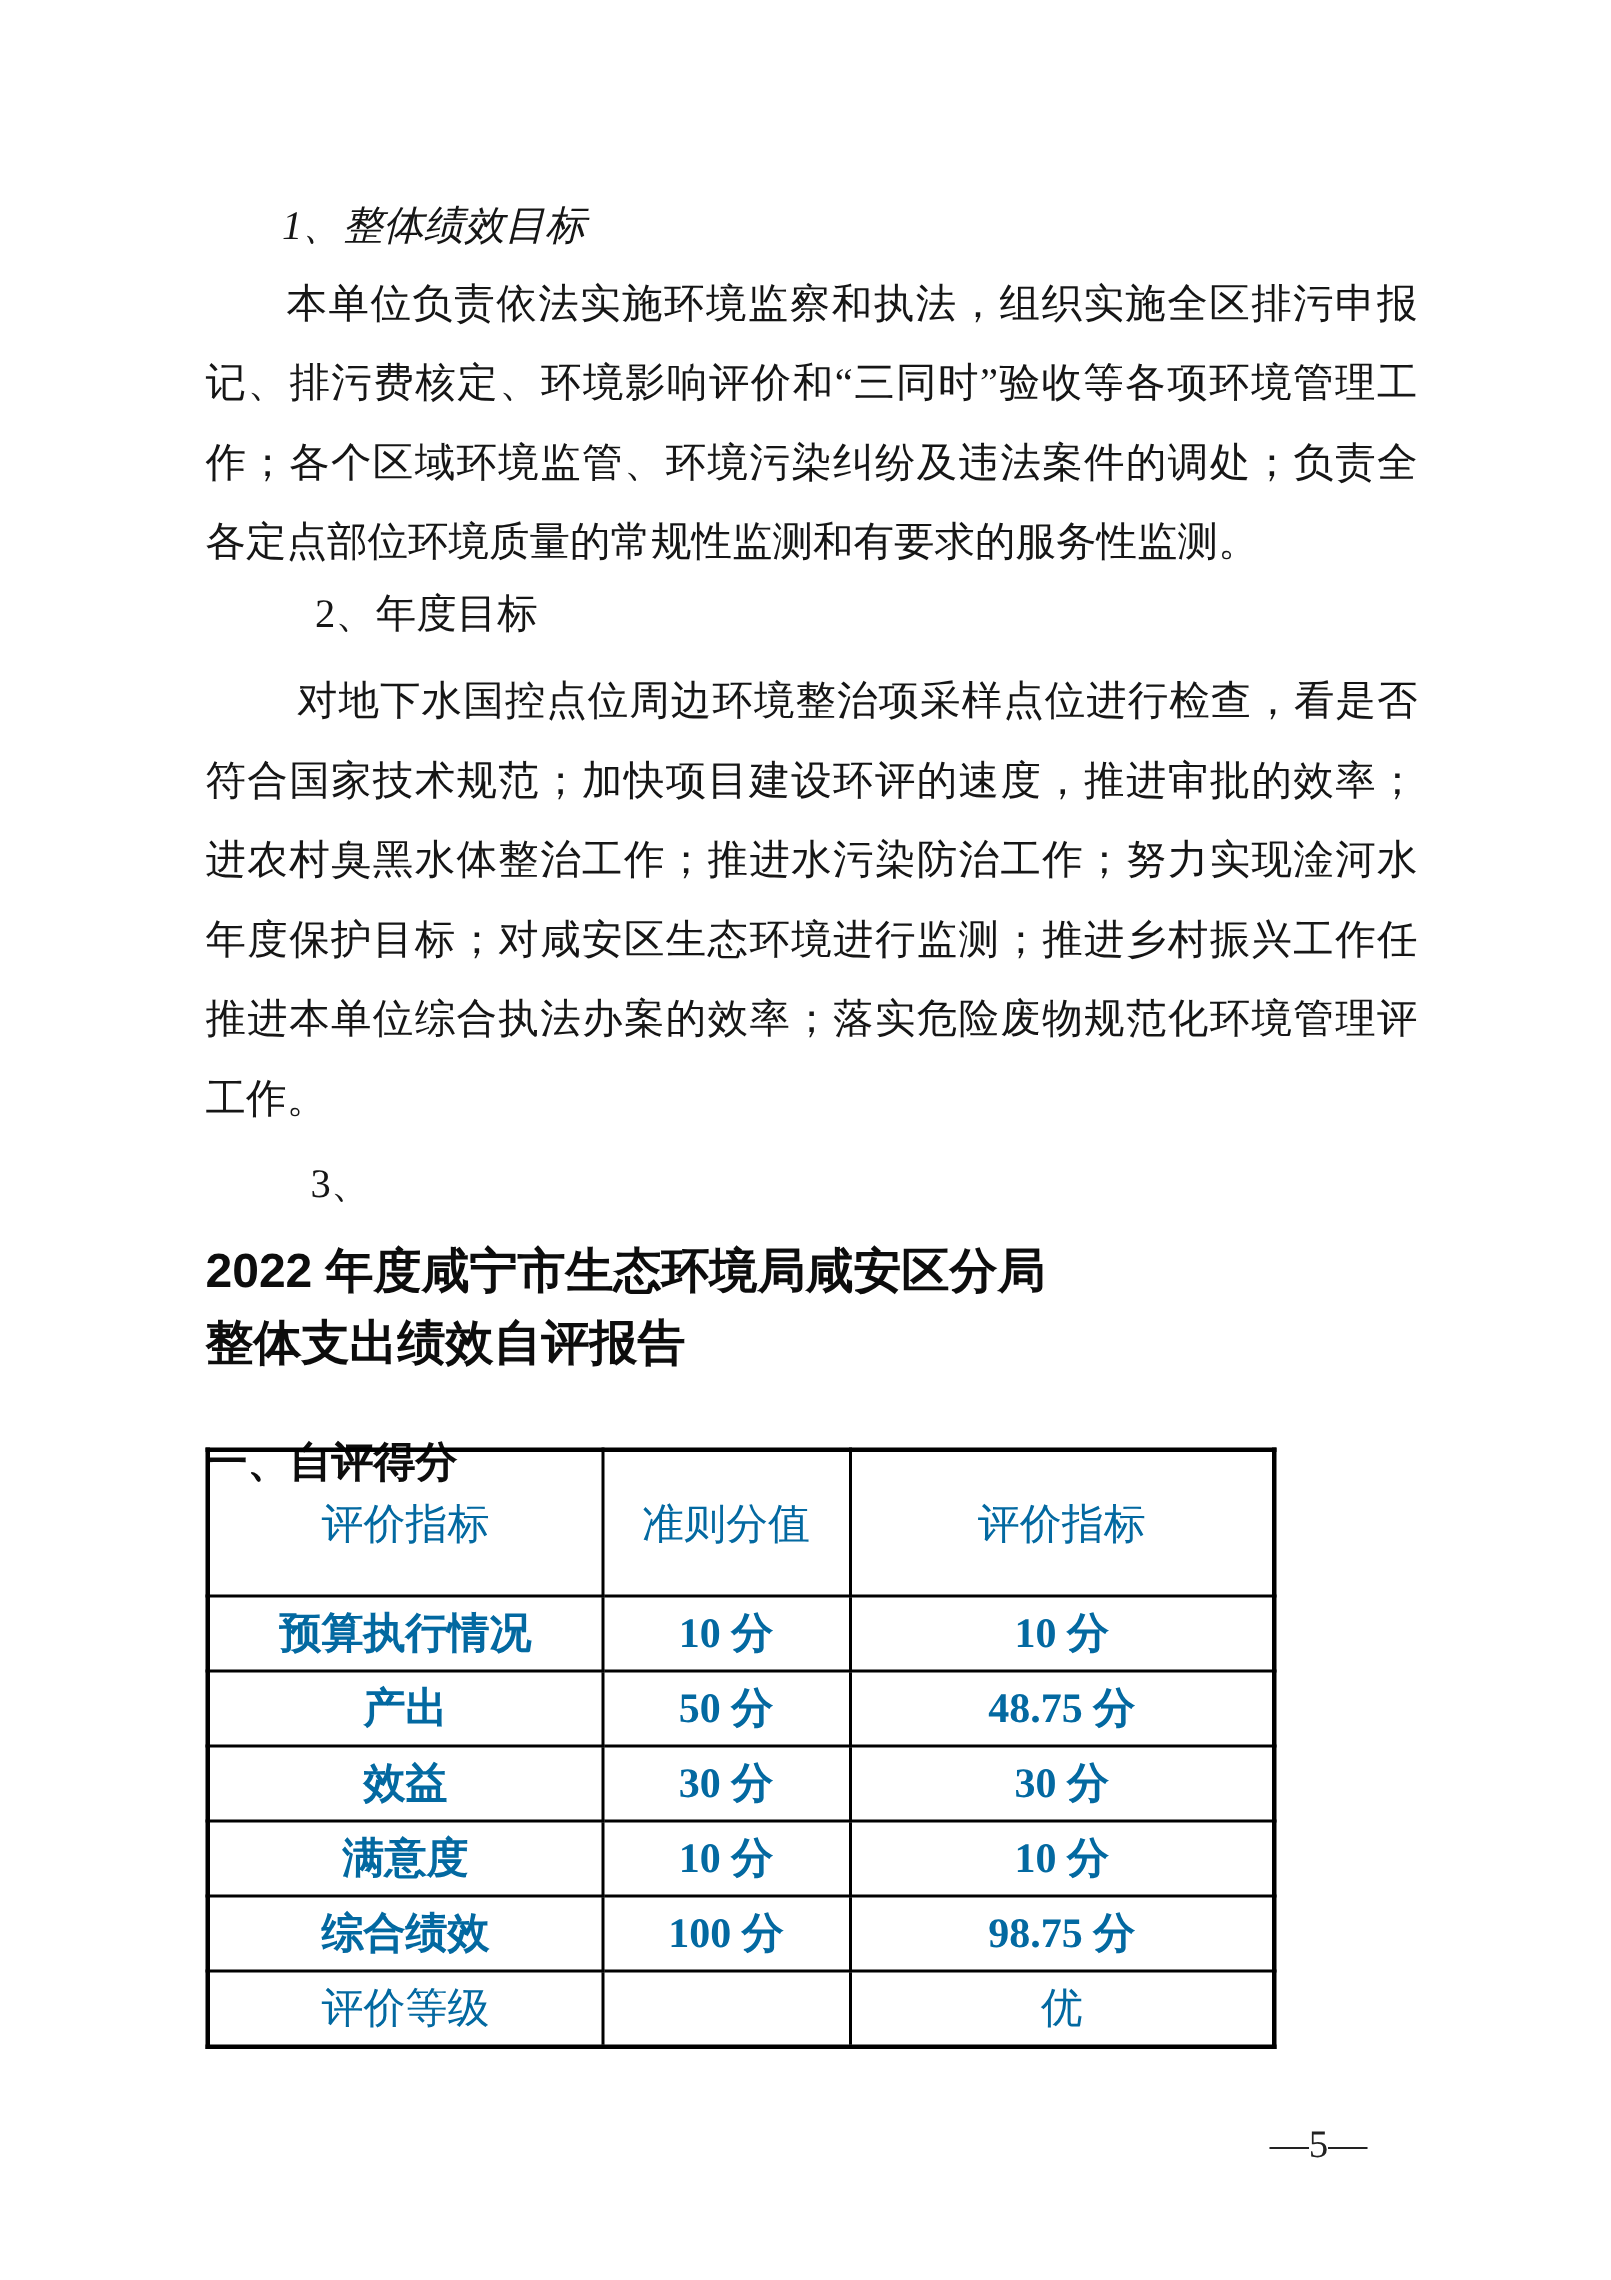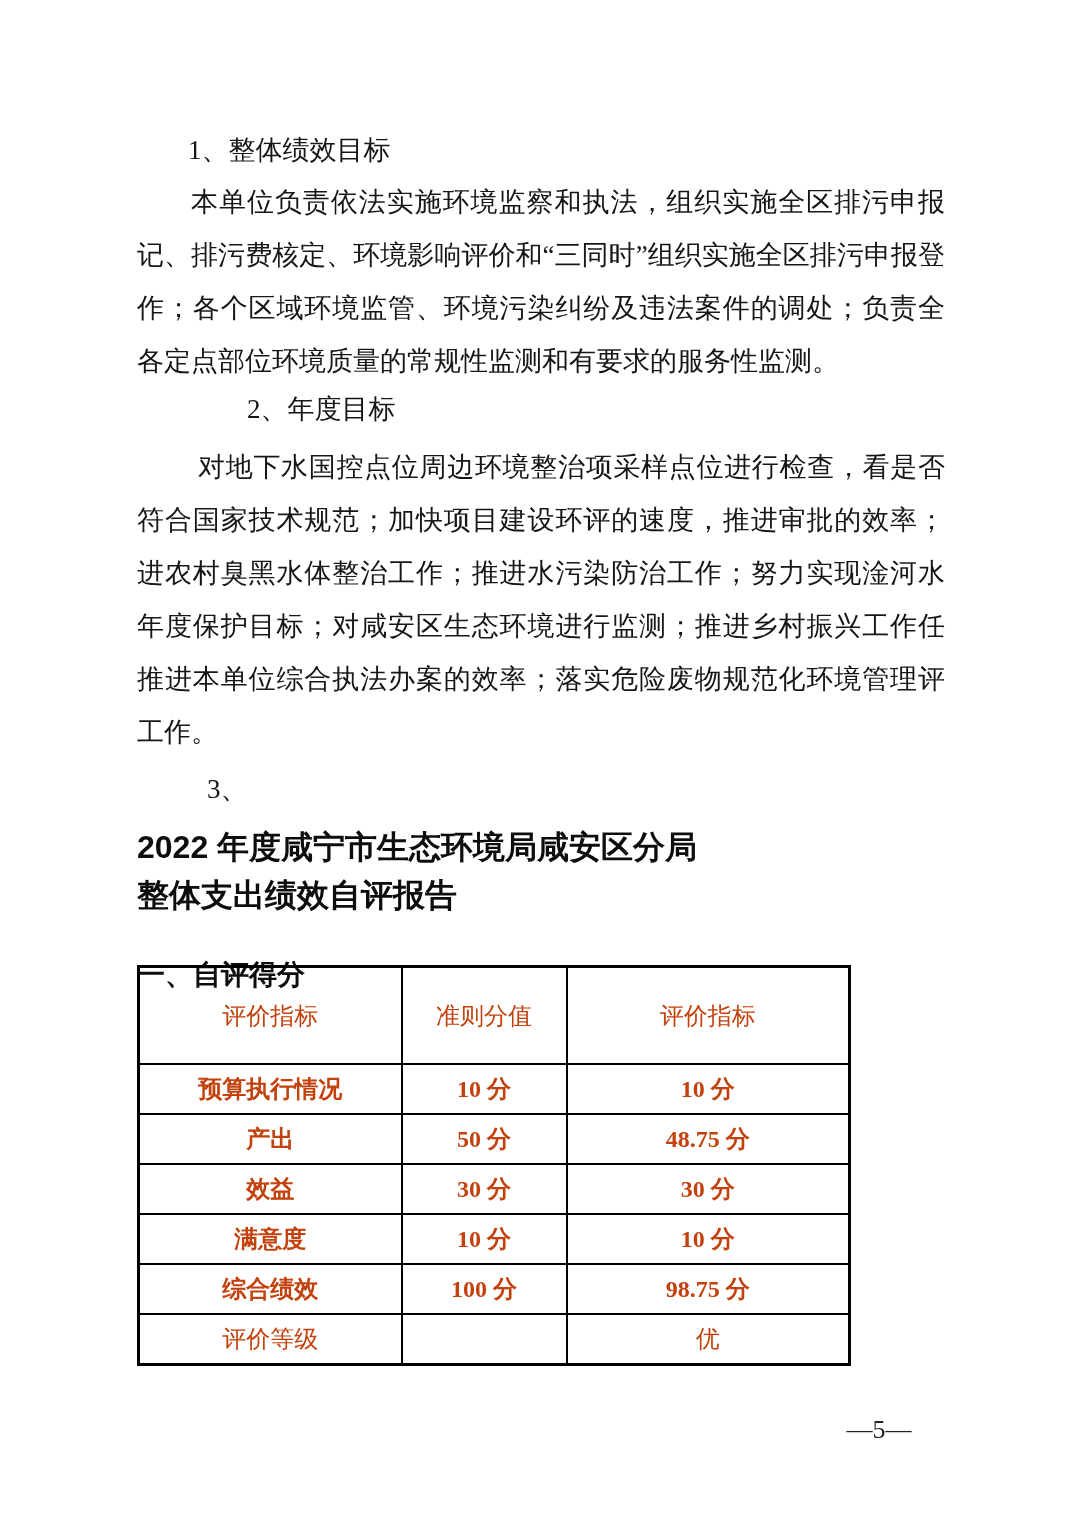--- a/index.html
+++ b/index.html
@@ -44,47 +44,47 @@
   }
 
   
   table.score {
     border-collapse:collapse; table-layout:fixed;
     width:711px; border:3px solid #000;
   }
   table.score td {
     border:2px solid #000;
     text-align:center; vertical-align:middle;
-    font-size:24px; color:#c2410c; padding:0;
+    font-size:28px; color:#0369a1; padding:0;
     overflow:hidden;
   }
   tr.hdr td { height:95px; font-weight:normal; }
   tr.data td { height:48px;border-radius:17px; }
   tr.data.emph td { font-weight:bold; }
 
   .page-number {
     font-size:26px; line-height:32px; text-align:center; width:72px;
     white-space:nowrap; color:#222;
   }
 </style>
 </head>
 <body>
 
 <div class="page">
 
-  <div class="abs sub-heading" style="left:188px; top:133px;">1、整体绩效目标</div>
+  <div class="abs sub-heading" style="left:188px; top:133px;font-style:italic;">1、整体绩效目标</div>
 
   <div class="abs para" style="left:137px; top:176px;">
     <div class="body-line full indent-a">本单位负责依法实施环境监察和执法，组织实施全区排污申报登</div>
-    <div class="body-line full">记、排污费核定、环境影响评价和“三同时”组织实施全区排污申报登</div>
+    <div class="body-line full">记、排污费核定、环境影响评价和“三同时”验收等各项环境管理工</div>
     <div class="body-line full">作；各个区域环境监管、环境污染纠纷及违法案件的调处；负责全区</div>
     <div class="body-line">各定点部位环境质量的常规性监测和有要求的服务性监测。</div>
   </div>
 
-  <div class="abs sub-heading" style="left:210px; top:392px;margin-left:37px;">2、年度目标</div>
+  <div class="abs sub-heading" style="left:210px; top:392px;">2、年度目标</div>
 
   <div class="abs para" style="left:137px; top:441px;">
     <div class="body-line full indent-b">对地下水国控点位周边环境整治项采样点位进行检查，看是否</div>
     <div class="body-line full">符合国家技术规范；加快项目建设环评的速度，推进审批的效率；推</div>
     <div class="body-line full">进农村臭黑水体整治工作；推进水污染防治工作；努力实现淦河水质</div>
     <div class="body-line full">年度保护目标；对咸安区生态环境进行监测；推进乡村振兴工作任务；</div>
     <div class="body-line full">推进本单位综合执法办案的效率；落实危险废物规范化环境管理评估</div>
     <div class="body-line">工作。</div>
   </div>
 

